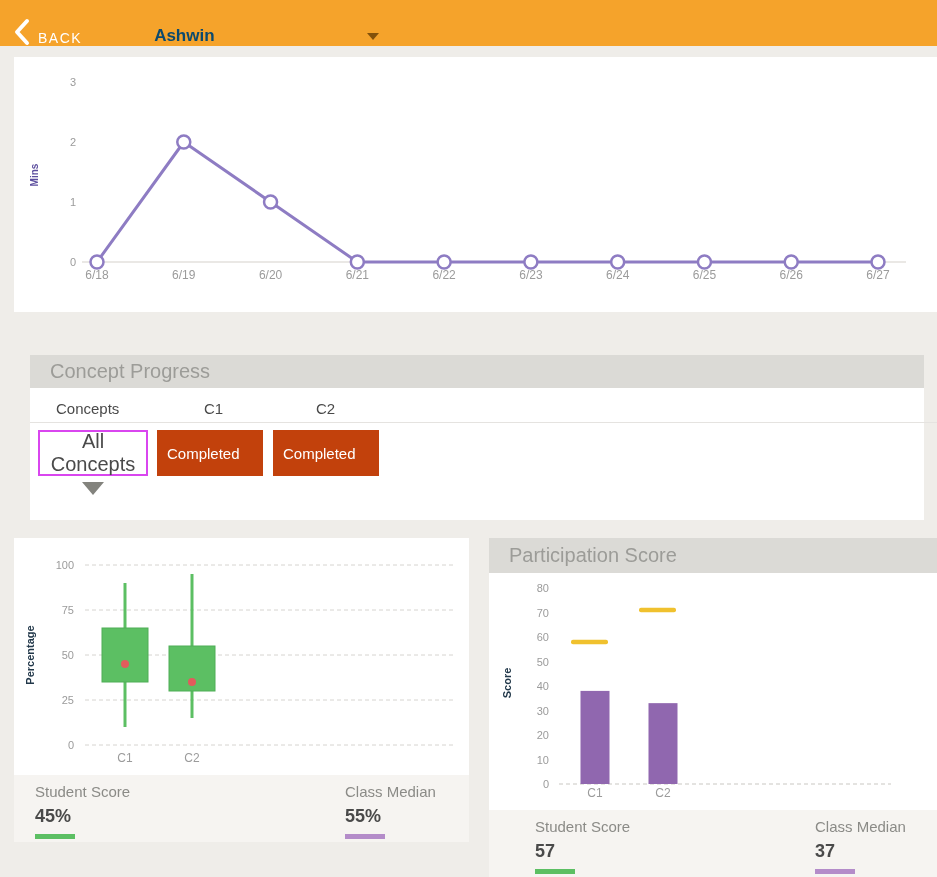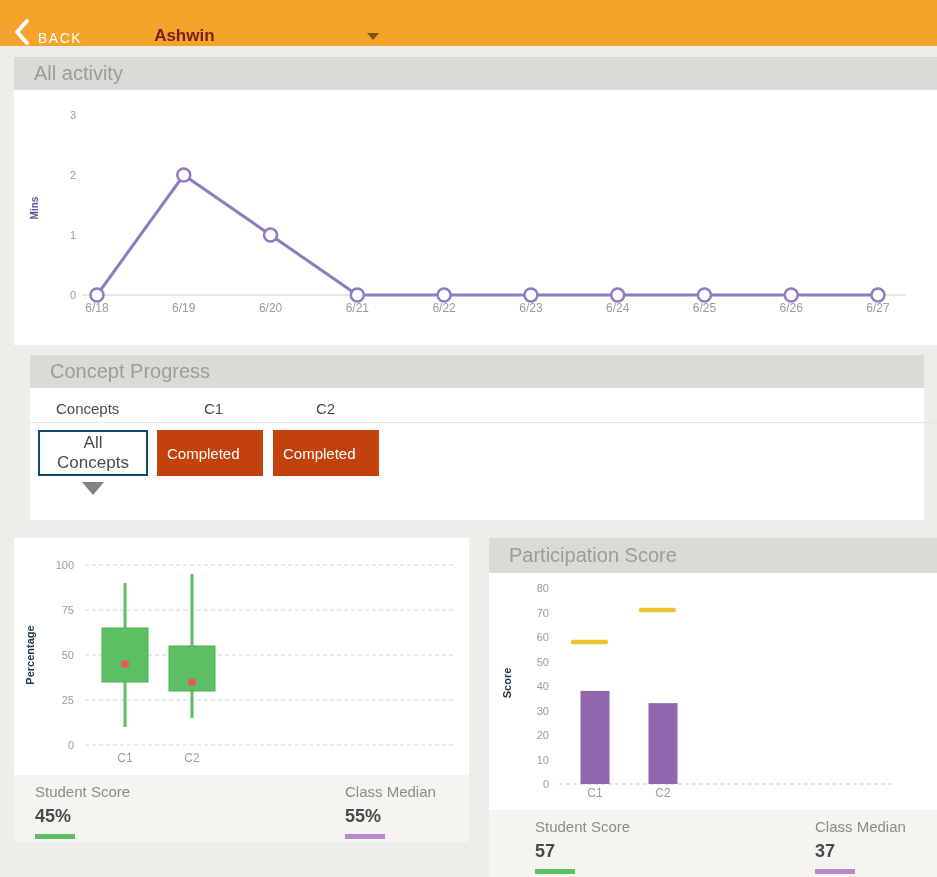--- a/index.html
+++ b/index.html
@@ -6,34 +6,34 @@
   body{
     width:937px;height:877px;position:relative;overflow:hidden;
     background:#EFEDE9;
     font-family:"Liberation Sans",sans-serif;color:#4A4A4A;
   }
   
   .topbar{position:absolute;left:0;top:0;width:937px;height:46px;background:#F5A32B;display:flex;align-items:flex-end;}
   .chev{margin-left:12px;display:flex;align-items:center;}
   .back-label{color:#FFFFFF;font-size:14px;letter-spacing:1.5px;margin-left:6px;cursor:pointer;}
   .student-dd{display:flex;align-items:center;margin-left:72px;cursor:pointer;}
-  .student-name{color:#7f1d1d;font-size:17px;font-weight:bold;}
+  .student-name{color:#0c4a6e;font-size:17px;font-weight:bold;}
   .caret{width:0;height:0;border-left:6px solid transparent;border-right:6px solid transparent;border-top:7px solid rgba(92,54,0,.75);margin-left:152px;}
   
   .section-header{height:33px;background:#DBDAD6;color:#9C9C98;font-size:20px;line-height:33px;padding-left:20px;}
   .white{background:#FFFFFF;}
   
   .activity{position:absolute;left:14px;top:57px;width:923px;}
   .activity-body{height:255px;}
   
   .concept{position:absolute;left:30px;top:355px;width:894px;}
   .concept-body{height:132px;position:relative;}
   .concept-col{position:absolute;top:12px;font-size:15px;color:#4A4A4A;}
   .concept-divider{position:absolute;left:0;top:34px;width:923px;height:1px;background:#E5E3E0;}
-  .btn-all{position:absolute;left:8px;top:42px;width:110px;height:46px;background:#FFFFFF;border:2px solid #0c4a6e;box-sizing:border-box;font-size:17px;color:#4A4A4A;cursor:pointer;display:flex;align-items:center;justify-content:center;font-family:inherit;}
+  .btn-all{position:absolute;left:8px;top:42px;width:110px;height:46px;background:#FFFFFF;border:2px solid #d946ef;box-sizing:border-box;font-size:20px;color:#4A4A4A;cursor:pointer;display:flex;align-items:center;justify-content:center;font-family:inherit;}
   .btn-completed{position:absolute;top:42px;width:106px;height:46px;background:#c2410c;border:none;color:#FFFFFF;font-size:15px;cursor:pointer;display:flex;align-items:center;justify-content:flex-start;padding-left:10px;box-sizing:border-box;font-family:inherit;}
   .sel-triangle{position:absolute;left:52px;top:94px;width:0;height:0;border-left:11px solid transparent;border-right:11px solid transparent;border-top:13px solid #83837D;}
   
   .panel{position:absolute;top:538px;}
   .panel-kc{left:14px;width:455px;}
   .panel-ps{left:489px;width:448px;}
   .panel .section-header{height:35px;line-height:35px;}
   .panel-chart{display:block;background:#FFFFFF;}
   .panel-stats{height:67px;background:#F6F4F1;position:relative;}
   .stat{position:absolute;top:8px;}
@@ -54,21 +54,20 @@
     </svg>
   </span>
   <span class="back-label">BACK</span>
   <div class="student-dd">
     <span class="student-name">Ashwin</span>
     <span class="caret"></span>
   </div>
 </div>
 
 <div class="activity">
-  <div class="section-header">All activity</div>
   <div class="activity-body white">
     <svg id="chart-line" class="panel-chart" width="923" height="255">
         <line x1="68" y1="205" x2="892" y2="205" stroke="#E3E1DC" stroke-width="1.5"></line>
         <text x="62" y="209" text-anchor="end" font-size="11" fill="#9B9B9B">0</text>
         <text x="62" y="149" text-anchor="end" font-size="11" fill="#9B9B9B">1</text>
         <text x="62" y="89" text-anchor="end" font-size="11" fill="#9B9B9B">2</text>
         <text x="62" y="29" text-anchor="end" font-size="11" fill="#9B9B9B">3</text>
         <text x="24" y="118" font-size="10" font-weight="bold" fill="#5C4E9E" transform="rotate(-90 24 118)" text-anchor="middle">Mins</text>
         <text x="83" y="222" text-anchor="middle" font-size="12" fill="#9B9B9B">6/18</text>
         <text x="169.77777777777777" y="222" text-anchor="middle" font-size="12" fill="#9B9B9B">6/19</text>

